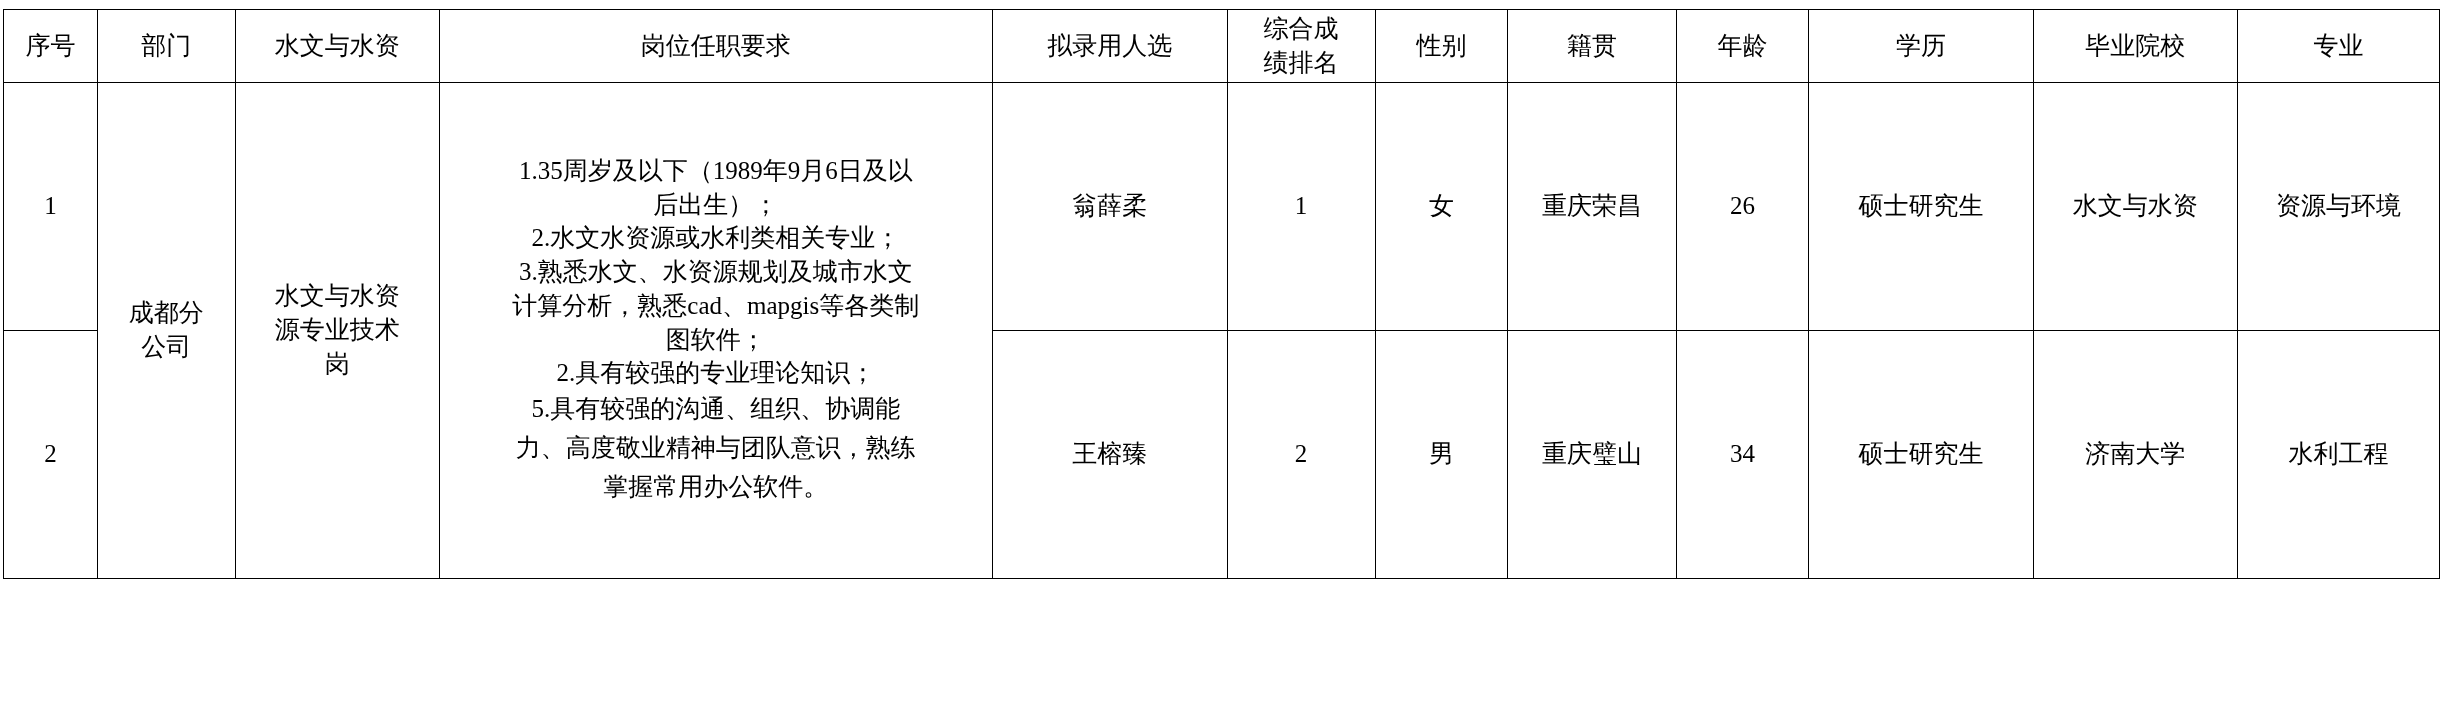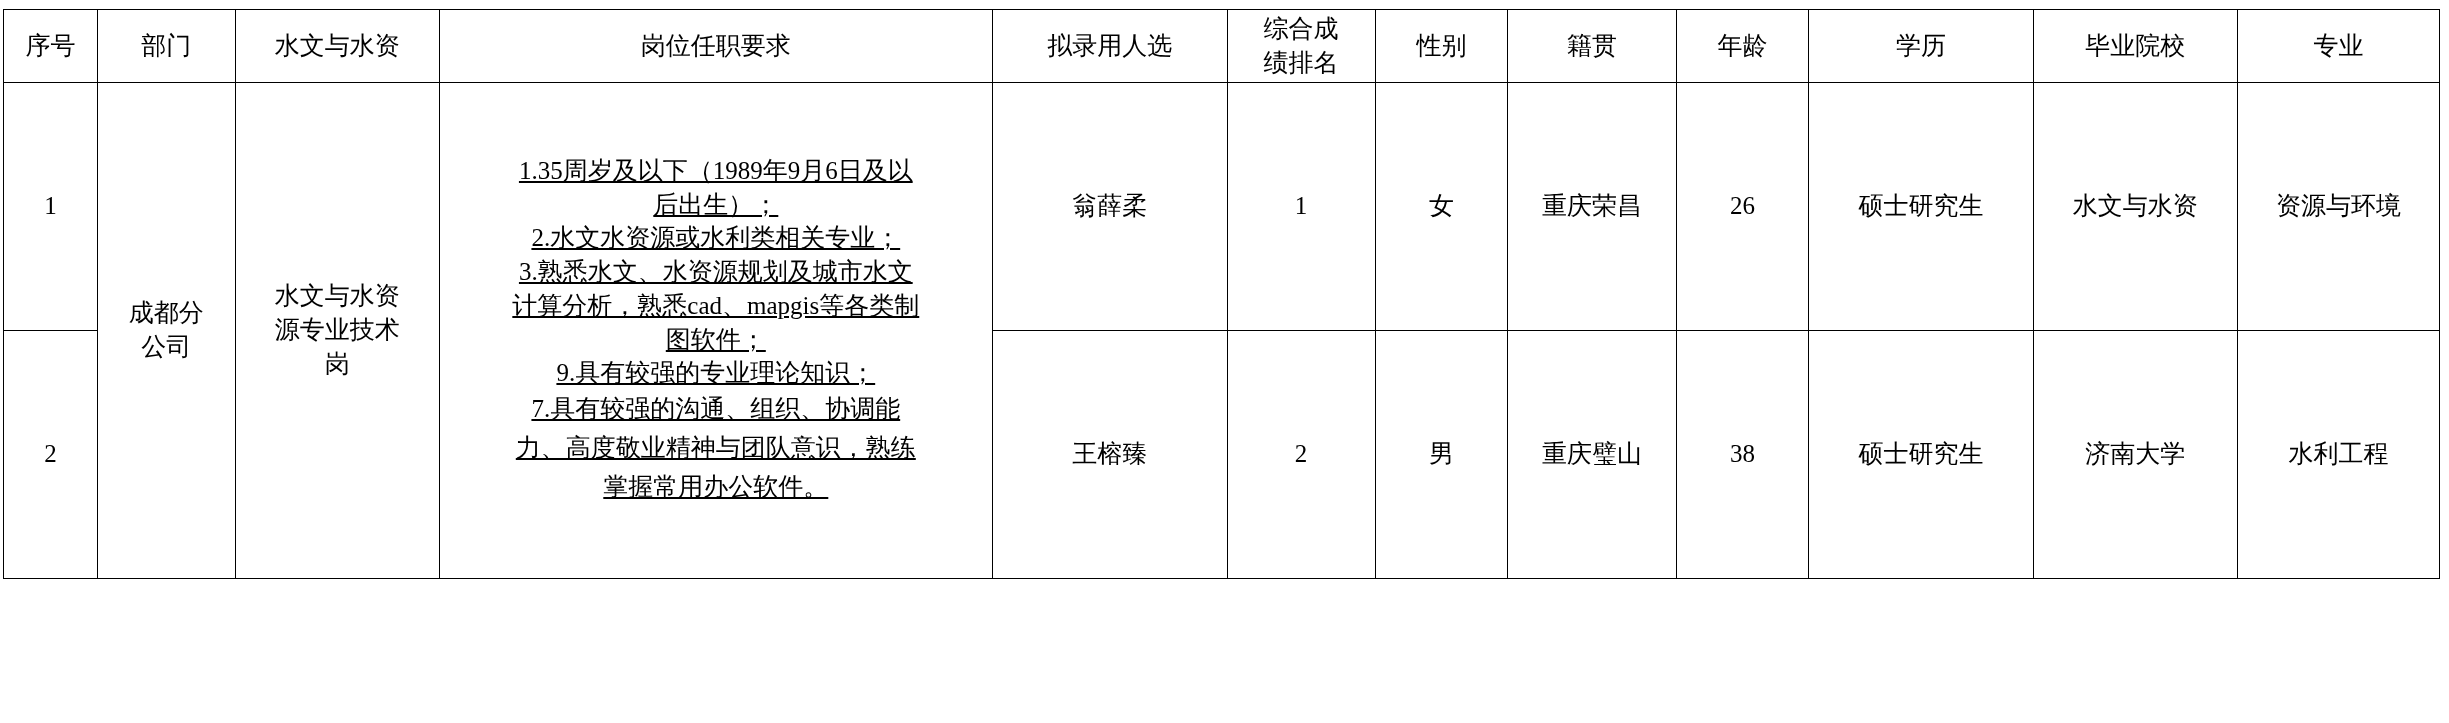--- a/index.html
+++ b/index.html
@@ -57,21 +57,20 @@
 
   .hdr-two-line {
     line-height: 1.25;
   }
   td.requirement {
     text-align: left;
     vertical-align: top;
     padding: 14px 16px 10px 16px;
     font-size: 25px;
     line-height: 1.95;
-    text-decoration: underline;
   }
   td.requirement .line {
     white-space: nowrap;
   }
   td.requirement .wrapline {
     white-space: normal;
     line-height: 1.55;
   }
   .row-body td { height: 248px; }
   .dept-cell, .post-cell {
@@ -131,40 +130,40 @@
           <div>源专业技术</div>
           <div>岗</div>
         </td>
         <td class="requirement" rowspan="2">
           <div class="line">1.35周岁及以下（1989年9月6日及以</div>
           <div class="line">后出生）；</div>
           <div class="line">2.水文水资源或水利类相关专业；</div>
           <div class="line">3.熟悉水文、水资源规划及城市水文</div>
           <div class="line">计算分析，熟悉cad、mapgis等各类制</div>
           <div class="line">图软件；</div>
-          <div class="line">9.具有较强的专业理论知识；</div>
-          <div class="wrapline">7.具有较强的沟通、组织、协调能</div>
+          <div class="line">2.具有较强的专业理论知识；</div>
+          <div class="wrapline">5.具有较强的沟通、组织、协调能</div>
           <div class="wrapline">力、高度敬业精神与团队意识，熟练</div>
           <div class="wrapline">掌握常用办公软件。</div>
         </td>
         <td>翁薛柔</td>
         <td>1</td>
         <td>女</td>
         <td>重庆荣昌</td>
         <td>26</td>
         <td>硕士研究生</td>
         <td>水文与水资</td>
         <td>资源与环境</td>
       </tr>
       <tr class="row-body">
         <td>2</td>
         <td>王榕臻</td>
         <td>2</td>
         <td>男</td>
         <td>重庆璧山</td>
-        <td>38</td>
+        <td>34</td>
         <td>硕士研究生</td>
         <td>济南大学</td>
         <td>水利工程</td>
       </tr>
     </tbody>
   </table>
 </div>
 
 </body></html>

